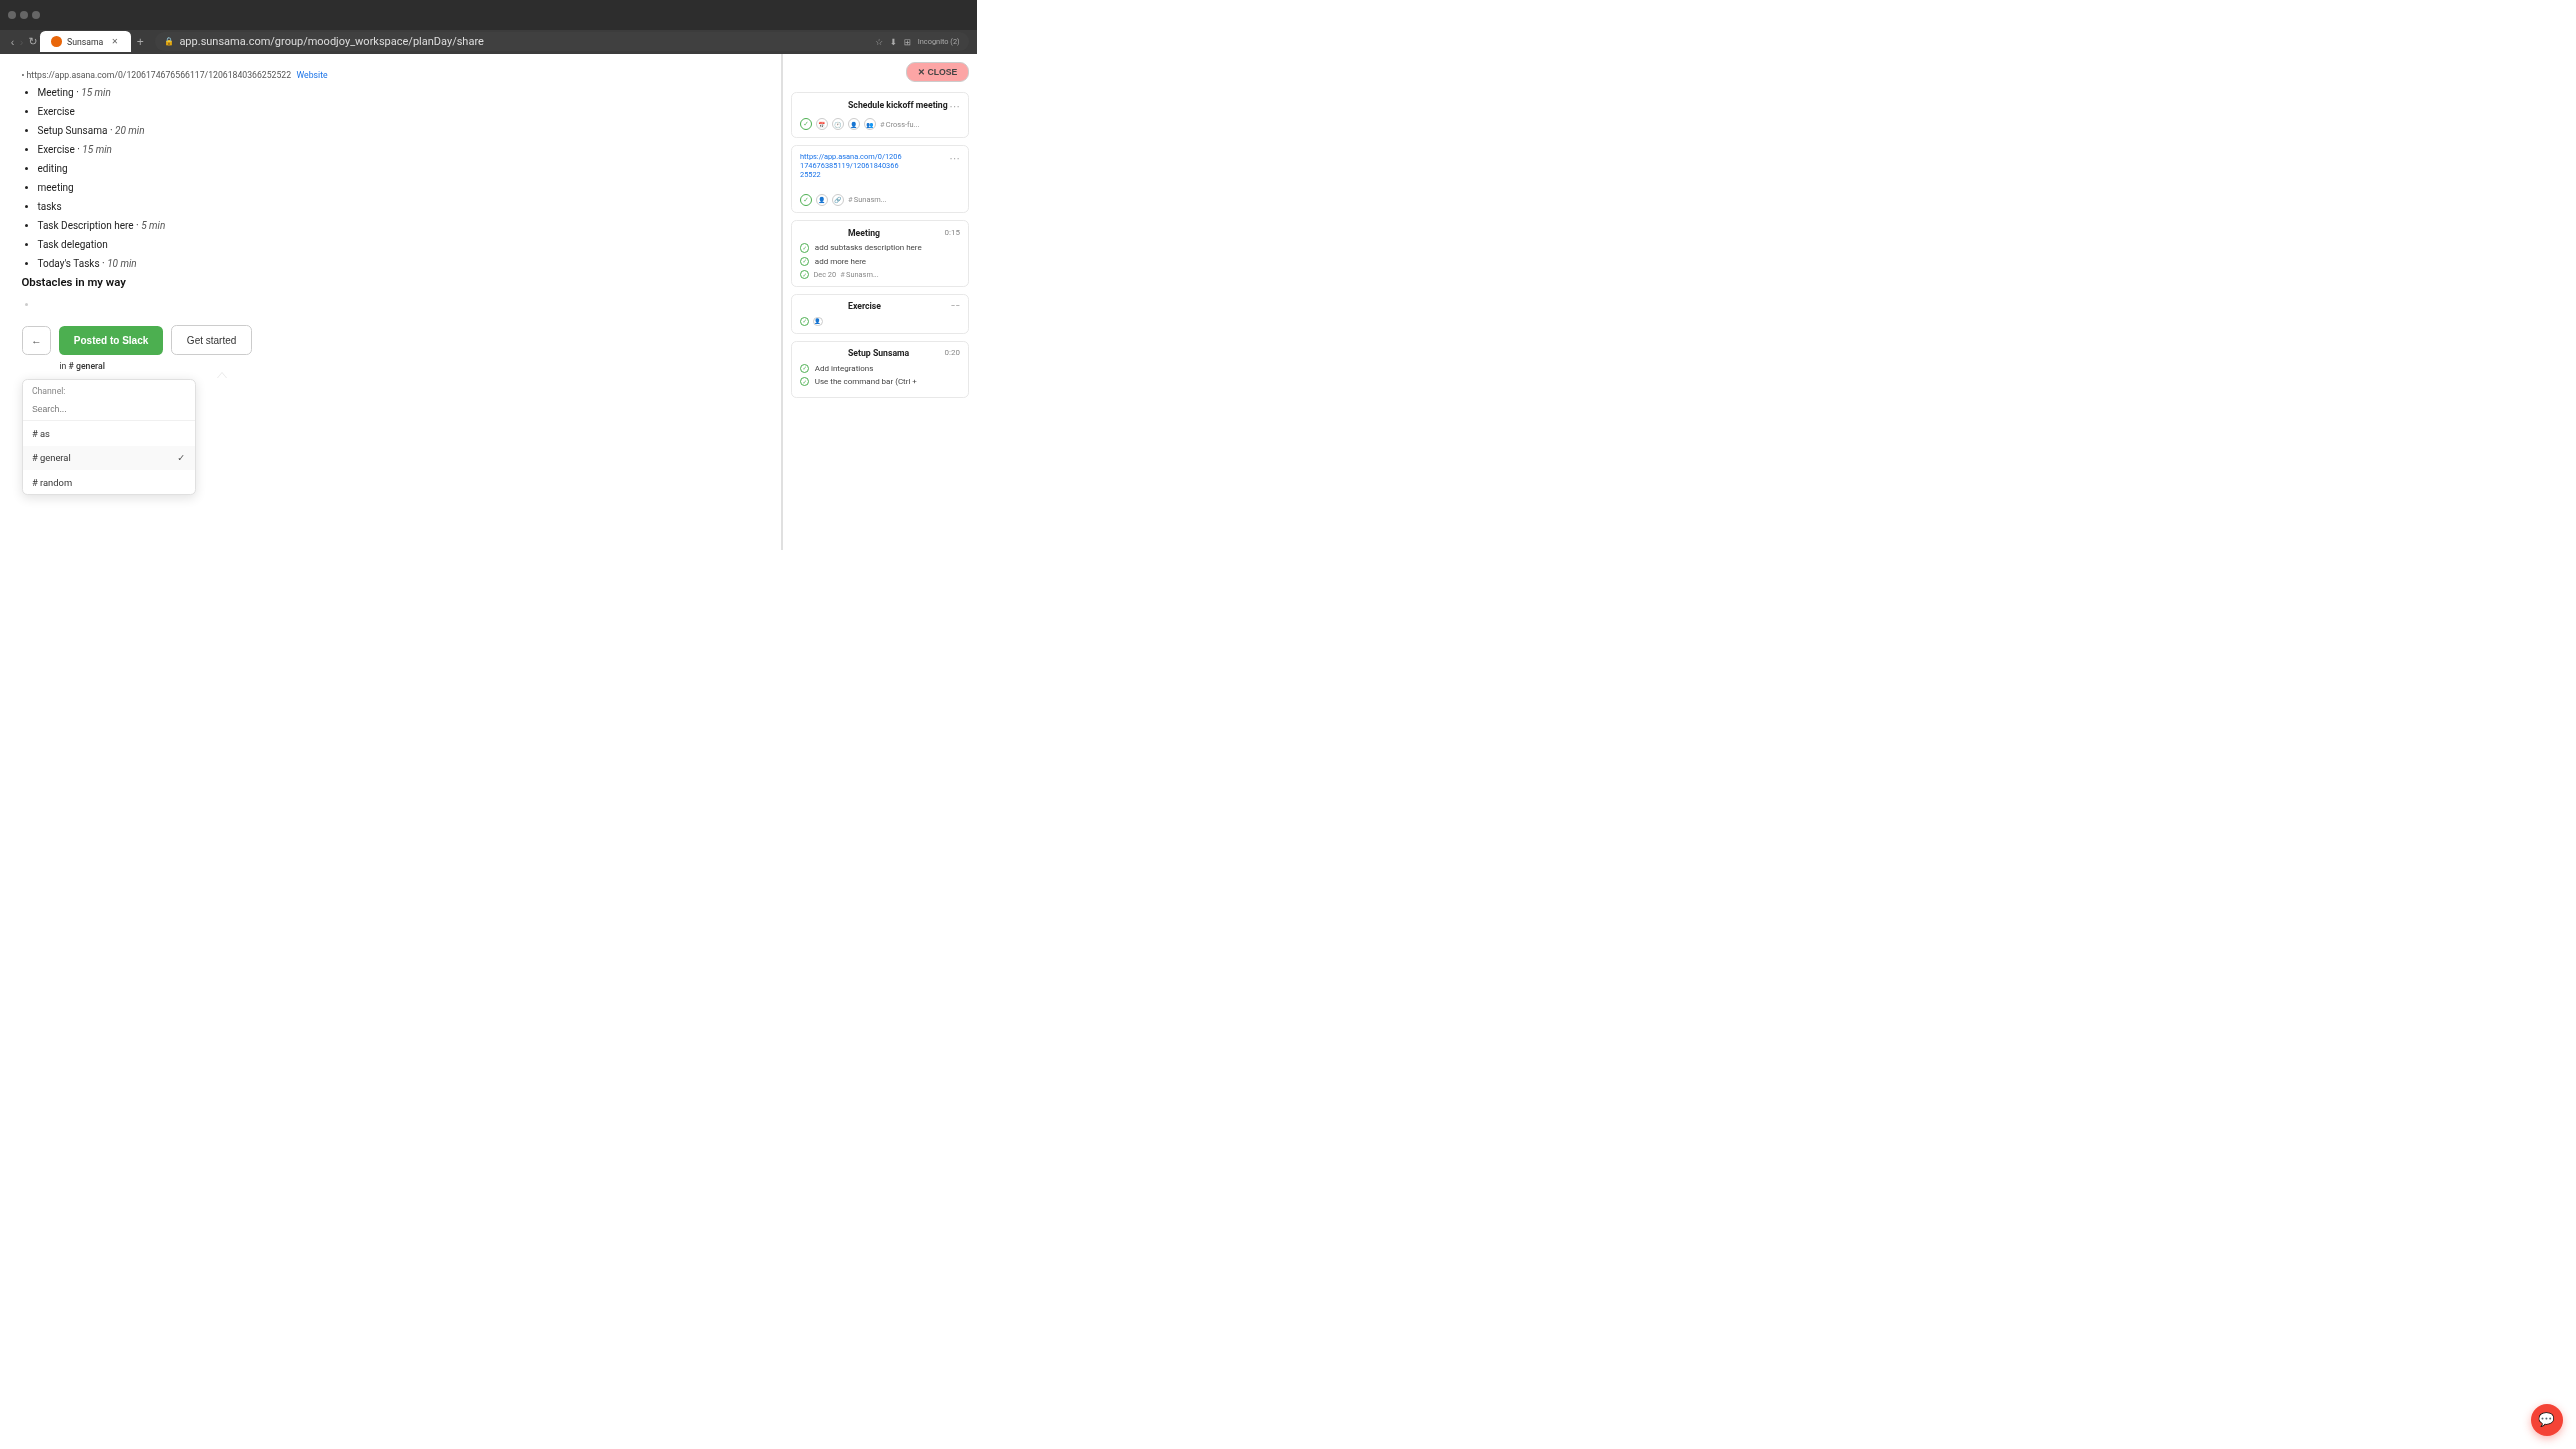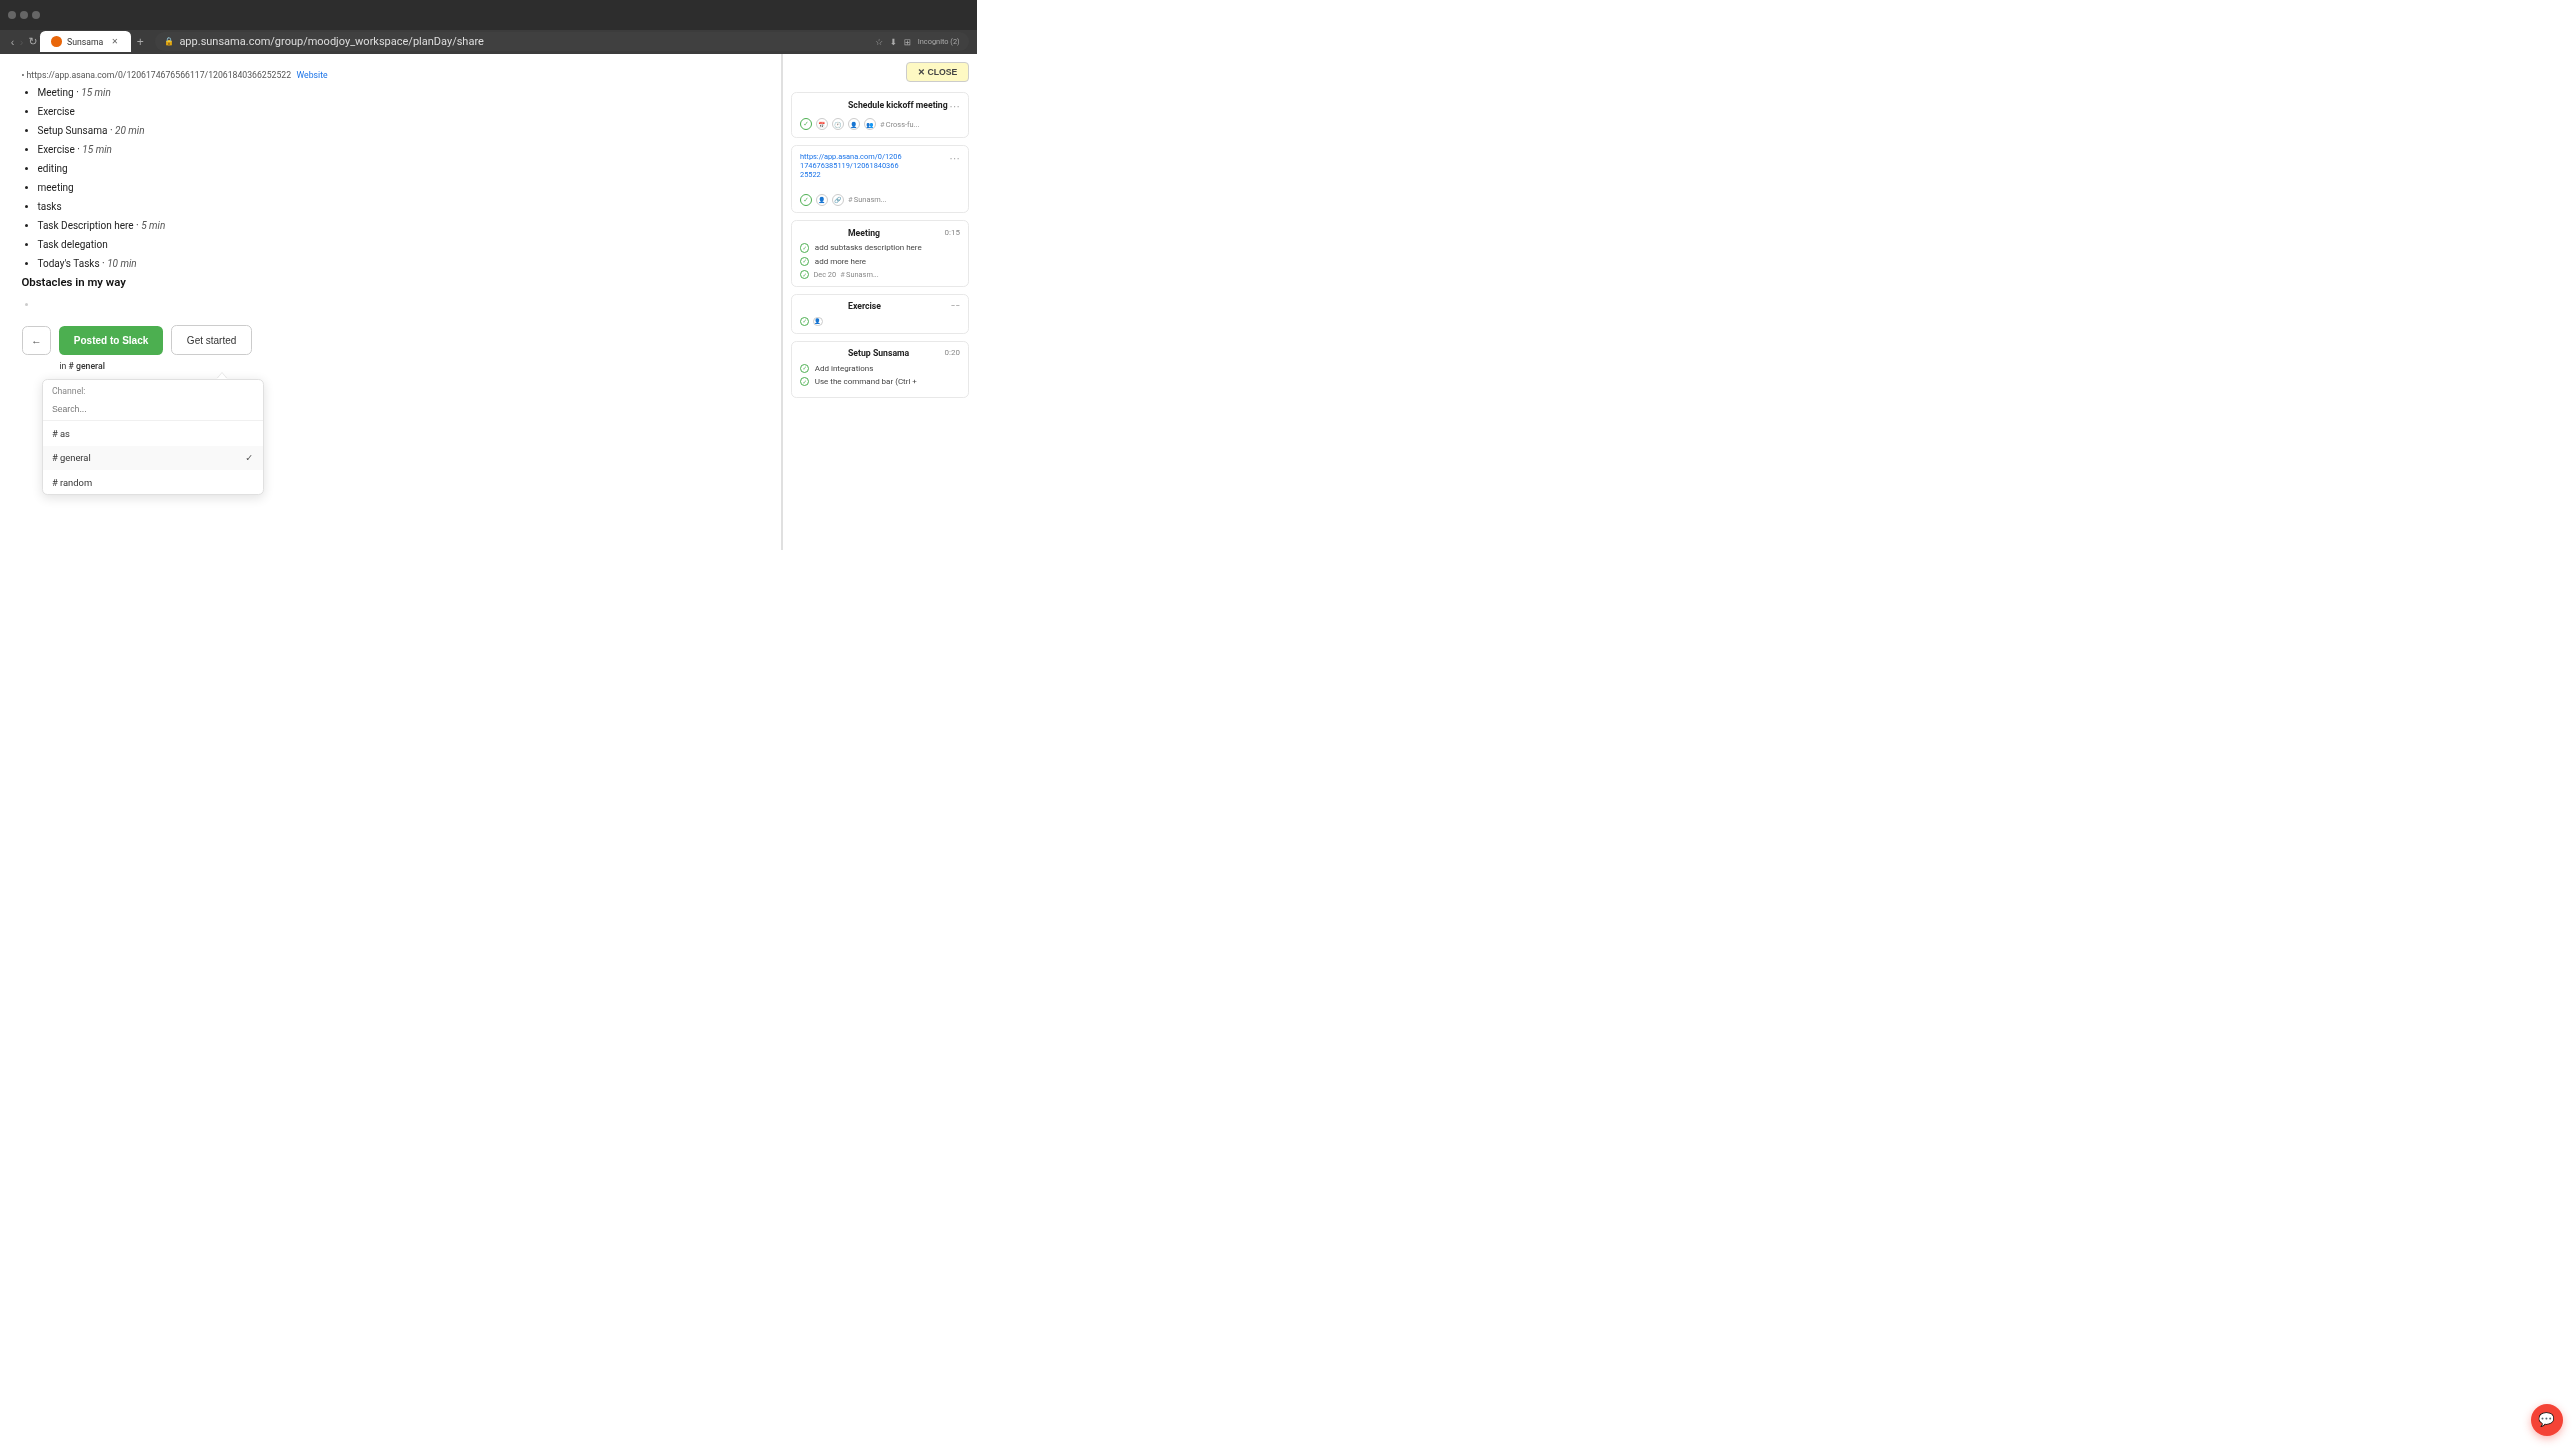--- a/index.html
+++ b/index.html
@@ -207,23 +207,22 @@
       margin-bottom: -0.7px;
       position: relative;
       z-index: 11;
       filter: drop-shadow(0 -0.7px 0.7px rgba(0,0,0,0.1));
     }
     .channel-dropdown {
       background: #fff;
       border: 0.7px solid #e0e0e0;
       border-radius: 5.4px;
       box-shadow: 0 2.7px 10.7px rgba(0,0,0,0.12);
-      width: 222px;
+      width: 174px;
       overflow: hidden;
-      margin-left: 20px;
     }
     .dropdown-header {
       padding: 6.7px 9.4px 2.7px;
       font-size: 8.7px;
       color: #888;
     }
     .dropdown-search {
       padding: 2.7px 9.4px 5.4px;
       border-bottom: 0.7px solid #f0f0f0;
     }
@@ -275,22 +274,22 @@
     }
 
     .close-button {
       display: flex;
       align-items: center;
       justify-content: flex-end;
       margin-bottom: 10.7px;
     }
     .close-btn {
       border: 1px solid #ccc;
-      background: #fef9c3;
-      border-radius: 4px;
+      background: #fca5a5;
+      border-radius: 9px;
       padding: 4px 10.7px;
       font-size: 8.7px;
       font-weight: 600;
       color: #444;
       cursor: pointer;
       display: flex;
       align-items: center;
       gap: 4px;
     }
 

